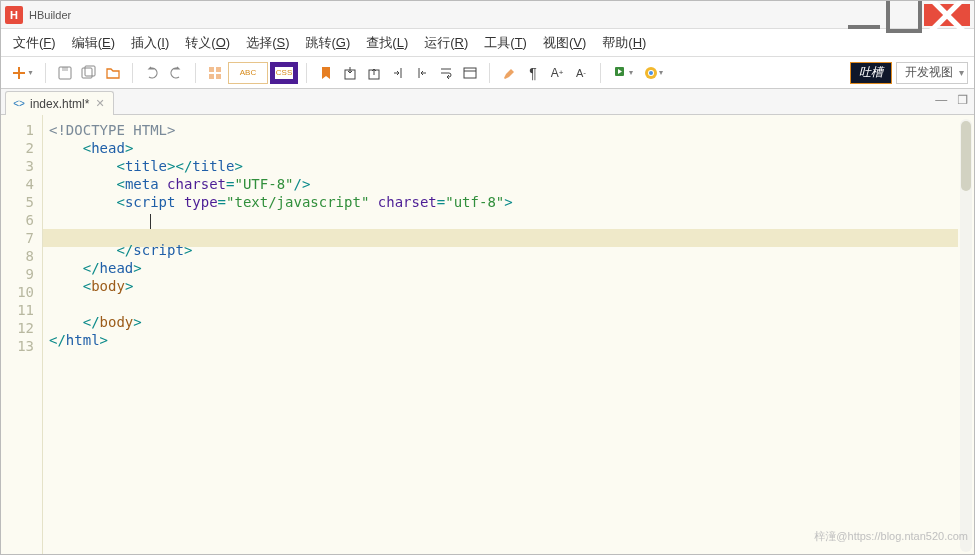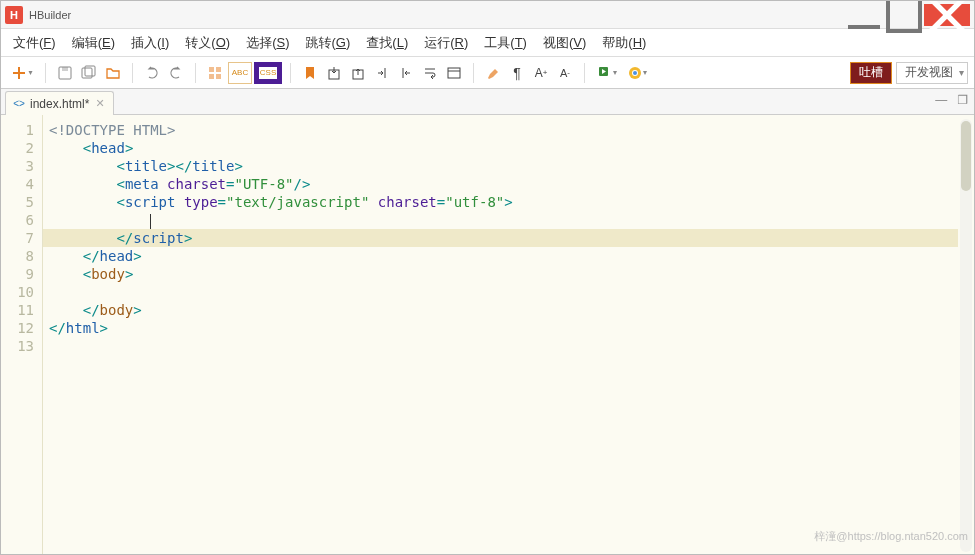--- a/index.html
+++ b/index.html
@@ -15,21 +15,21 @@
 .toolbar { height:32px; background:#fff; display:flex; align-items:center; padding:0 6px; border-bottom:1px solid #ccc; gap:2px; }
 .tbtn { width:22px; height:22px; display:flex; align-items:center; justify-content:center; color:#555; font-size:14px; }
 .tbtn svg { width:16px; height:16px; }
 .sep { width:1px; height:20px; background:#ddd; margin:0 6px; }
 .sp { flex:1; }
 .tool-orange { color:#e67e22; }
 .tool-green { color:#3a8c3a; }
 .tool-grey { color:#888; }
 .tool-dark { color:#444; }
 .tbtntxt { height:22px; padding:0 8px; display:flex; align-items:center; border:1px solid #ccc; font-size:12px; color:#555; margin-left:2px; }
-.tbtntxt.orange { background:#7f1d1d; color:#fff; border-color:#e08a1f; }
+.tbtntxt.orange { background:#0f172a; color:#fff; border-color:#e08a1f;font-style:italic; }
 .tbtntxt.drop { padding-right:14px; position:relative; }
 .tbtntxt.drop::after { content:"▾"; position:absolute; right:3px; font-size:10px; color:#888; }
 .tabstrip { height:26px; background:#f6f6f6; display:flex; align-items:flex-end; border-bottom:1px solid #ccc; padding-left:4px; position:relative; }
 .tab { height:24px; background:#FCFBF2; border:1px solid #ccc; border-bottom:none; display:flex; align-items:center; padding:0 8px 0 6px; font-size:12px; color:#444; border-radius:3px 3px 0 0; position:relative; top:1px; }
 .tab .ficon { width:14px; height:14px; margin-right:4px; display:flex; align-items:center; justify-content:center; color:#2a7bbd; font-size:10px; }
 .tab .close { margin-left:6px; color:#aaa; font-size:11px; }
 .tab-controls { position:absolute; right:6px; top:4px; display:flex; gap:10px; color:#888; font-size:12px; }
 .editor { position:relative; background:#FCFBF2; height:calc(555px - 28px - 28px - 32px - 26px); display:flex; font-family:Consolas,monospace; font-size:14px; }
 .gutter { width:42px; background:#FCFBF2; text-align:right; color:#b8b8a0; padding:6px 8px 0 0; line-height:18px; border-right:1px solid #e5e2c8; }
 .code { flex:1; padding:6px 0 0 6px; line-height:18px; position:relative; }
@@ -119,21 +119,21 @@
     </div>
   <div class="sep"></div>
   <div class="tbtn tool-orange">
       <svg viewBox="0 0 16 16">
         <rect x="2" y="2" width="5" height="5" fill="currentColor" opacity="0.5"></rect>
         <rect x="9" y="2" width="5" height="5" fill="currentColor" opacity="0.5"></rect>
         <rect x="2" y="9" width="5" height="5" fill="currentColor" opacity="0.5"></rect>
         <rect x="9" y="9" width="5" height="5" fill="currentColor" opacity="0.5"></rect>
       </svg>
     </div>
-  <div class="tbtn tool-orange" style="font-size:8px;color:#d68a1a;border:1px solid #e7c48a;width:24px;">ABC</div>
+  <div class="tbtn tool-orange" style="font-size:8px;color:#d68a1a;border:1px solid #e7c48a;width:40px;">ABC</div>
   <div class="tbtn tool-orange" style="font-size:8px;color:#d68a1a;border:5px solid #4c1d95;width:28px;">CSS</div>
   <div class="sep"></div>
   <div class="tbtn tool-orange">
       <svg viewBox="0 0 16 16">
         <path d="M4 2h8v12l-4-3-4 3z" fill="currentColor"></path>
       </svg>
     </div>
   <div class="tbtn tool-dark">
       <svg viewBox="0 0 16 16">
         <rect x="3" y="5" width="10" height="9" fill="none" stroke="currentColor"></rect>
@@ -226,21 +226,21 @@
       <div>13</div>
   </div>
   <div class="code">
     <div class="hlrow" style="top:calc(6px + 18px*6);"></div>
     <div class="codeline" style="position:relative;z-index:1;"><span class="cgrey">&lt;!DOCTYPE HTML&gt;</span></div>
     <div class="codeline" style="position:relative;z-index:1;">    <span class="cteal">&lt;</span><span class="cblue">head</span><span class="cteal">&gt;</span></div>
     <div class="codeline" style="position:relative;z-index:1;">        <span class="cteal">&lt;</span><span class="cblue">title</span><span class="cteal">&gt;&lt;/</span><span class="cblue">title</span><span class="cteal">&gt;</span></div>
     <div class="codeline" style="position:relative;z-index:1;">        <span class="cteal">&lt;</span><span class="cblue">meta</span> <span class="cred">charset</span><span class="cteal">=</span><span class="cstr">"UTF-8"</span><span class="cteal">/&gt;</span></div>
     <div class="codeline" style="position:relative;z-index:1;">        <span class="cteal">&lt;</span><span class="cblue">script</span> <span class="cred">type</span><span class="cteal">=</span><span class="cstr">"text/javascript"</span> <span class="cred">charset</span><span class="cteal">=</span><span class="cstr">"utf-8"</span><span class="cteal">&gt;</span></div>
     <div class="codeline" style="position:relative;z-index:1;">            <span class="crsr"></span></div>
-    <div class="codeline" style="position:relative;z-index:1;">        <span class="cteal">&lt;/</span><span class="cblue">script</span><span class="cteal">&gt;</span></div>
+    <div class="codeline" style="position:relative;z-index:1;margin-top:12px;">        <span class="cteal">&lt;/</span><span class="cblue">script</span><span class="cteal">&gt;</span></div>
     <div class="codeline" style="position:relative;z-index:1;">    <span class="cteal">&lt;/</span><span class="cblue">head</span><span class="cteal">&gt;</span></div>
     <div class="codeline" style="position:relative;z-index:1;">    <span class="cteal">&lt;</span><span class="cbrown">body</span><span class="cteal">&gt;</span></div>
     <div class="codeline" style="position:relative;z-index:1;"> </div>
     <div class="codeline" style="position:relative;z-index:1;">    <span class="cteal">&lt;/</span><span class="cbrown">body</span><span class="cteal">&gt;</span></div>
     <div class="codeline" style="position:relative;z-index:1;"><span class="cteal">&lt;/</span><span class="cblue">html</span><span class="cteal">&gt;</span></div>
     <div class="sc">
         <div class="th" style="height:70px;margin-top:2px;"></div>
       </div>
   </div>
 </div>

